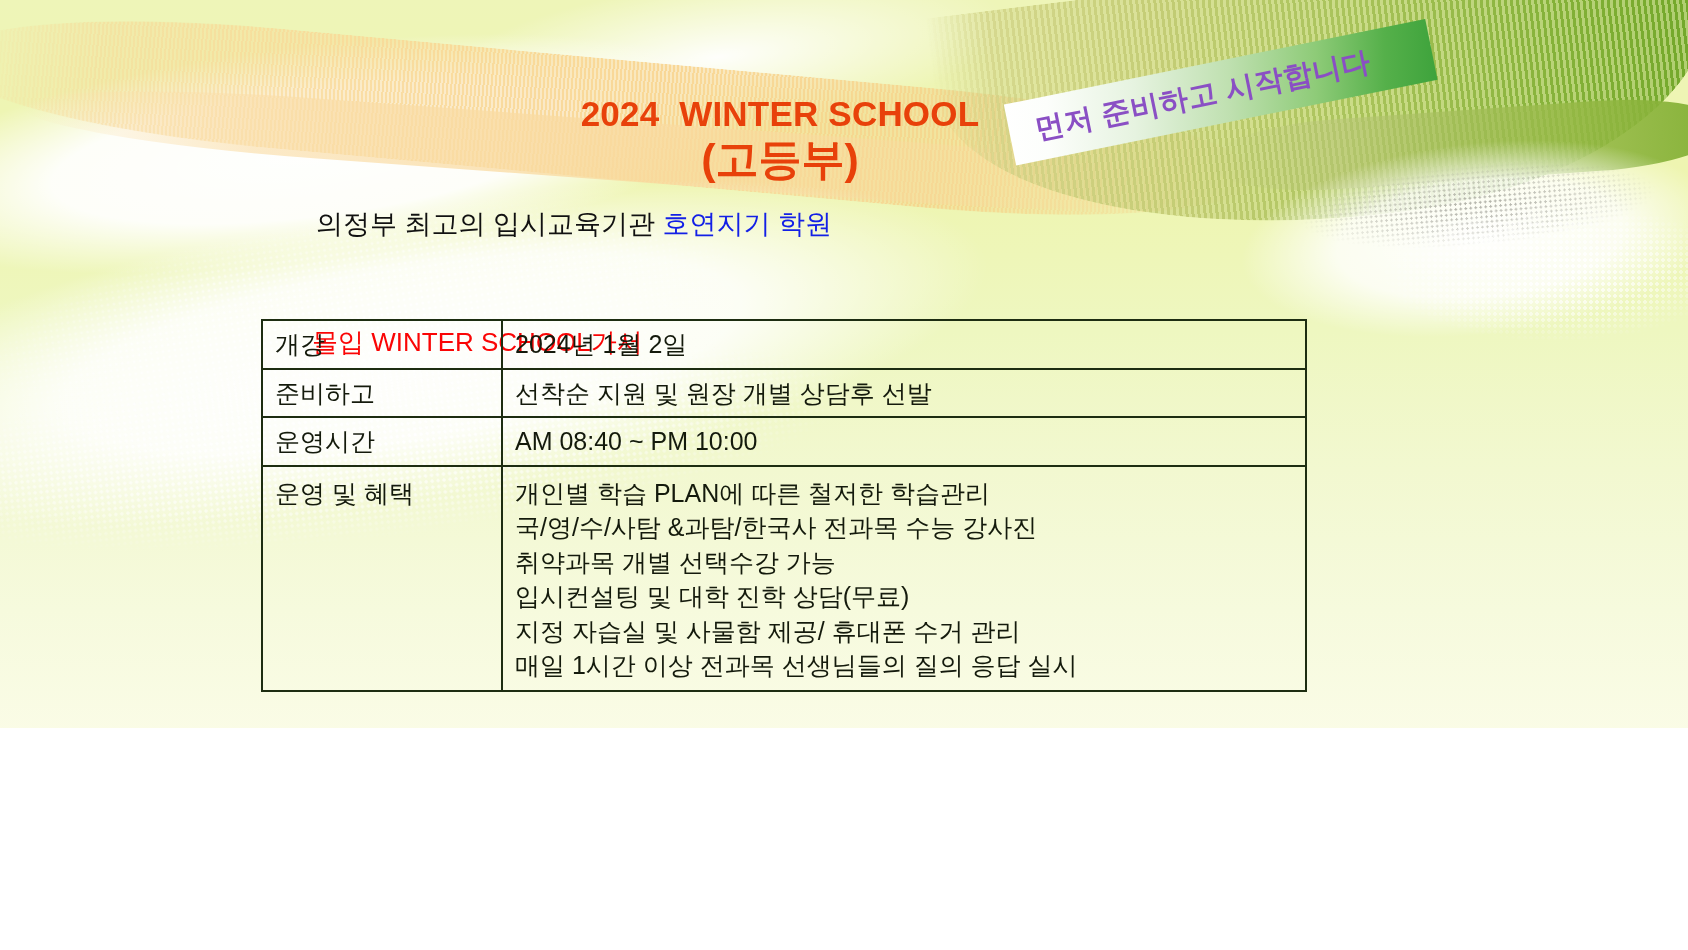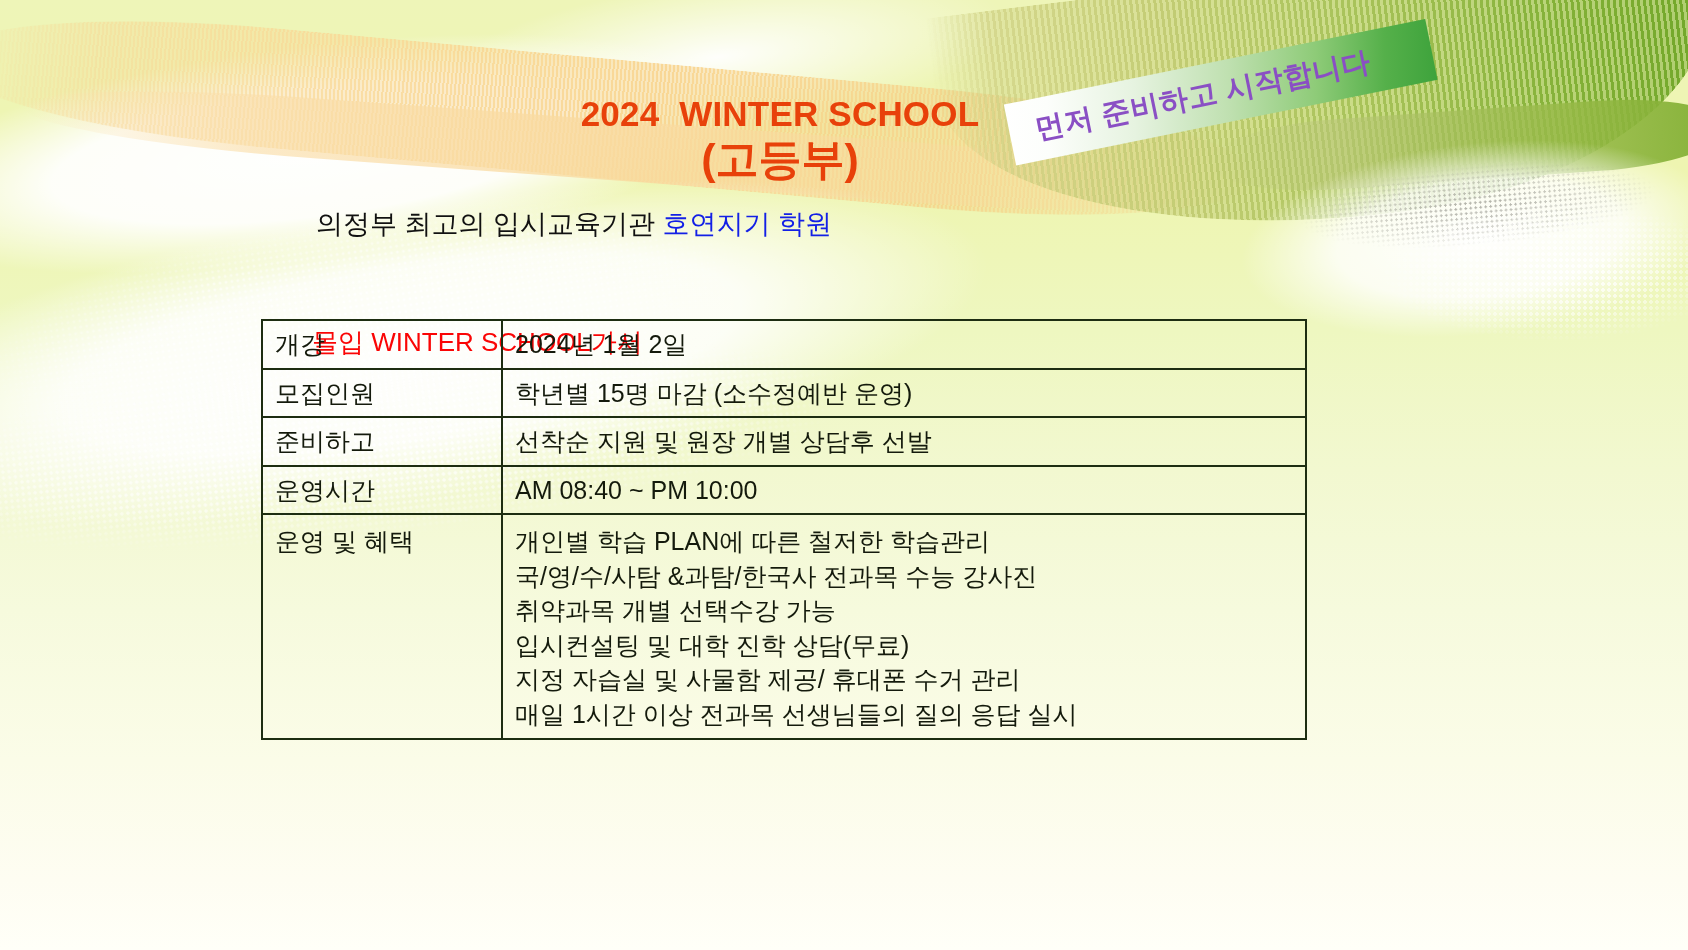--- a/index.html
+++ b/index.html
@@ -10,21 +10,21 @@
     width: 1688px;
     height: 950px;
     overflow: hidden;
     font-family: "Liberation Sans", "DejaVu Sans", sans-serif;
   }
 
   
   .poster {
     position: relative;
     width: 1688px;
-    height: 950px;
+    height: 728px;
     overflow: hidden;
     background: linear-gradient(to bottom,
         #eef5b8 0px,
         #eef5b0 180px,
         #eef7c0 330px,
         #f2f8d0 470px,
         #f6fadd 610px,
         #fbfce8 760px,
         #fefdf2 880px,
         #fffff8 950px);
@@ -289,24 +289,20 @@
 
     <div class="lead-red">
       <div>몰입 WINTER SCHOOL가서</div>
     </div>
 
     <table class="info-table">
       <tbody>
         <tr>
           <td class="label">개강</td>
           <td class="value">2024년 1월  2일</td>
-        </tr>
-        <tr>
-          <td class="label">모집인원</td>
-          <td class="value">학년별 15명 마감 (소수정예반 운영)</td>
         </tr>
         <tr>
           <td class="label">준비하고</td>
           <td class="value">선착순 지원 및 원장 개별 상담후 선발</td>
         </tr>
         <tr>
           <td class="label">운영시간</td>
           <td class="value">AM 08:40 ~ PM 10:00</td>
         </tr>
         <tr class="benefits">

